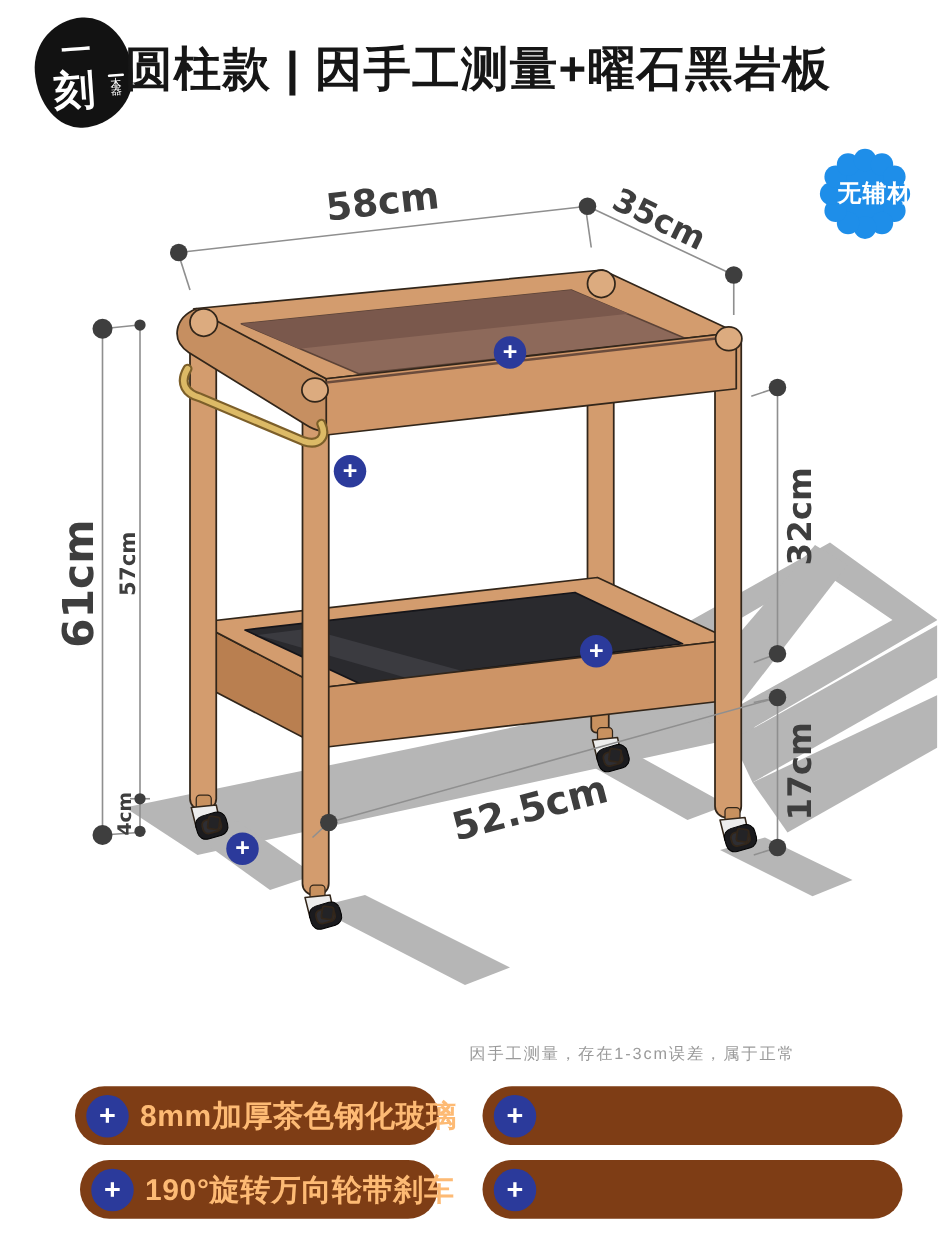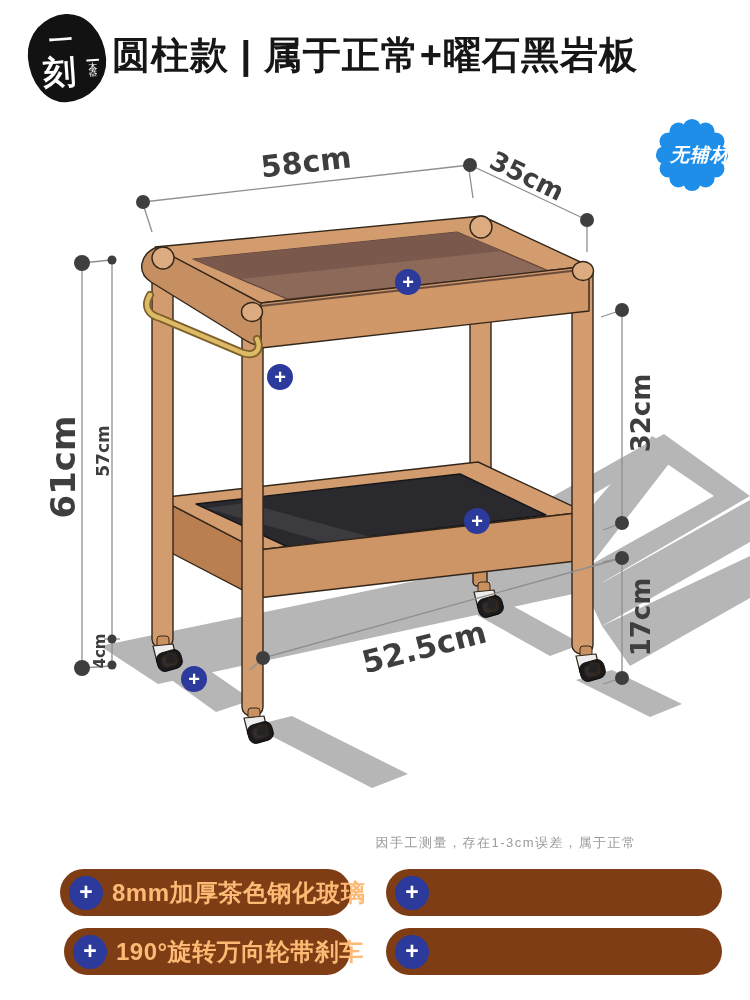--- a/index.html
+++ b/index.html
@@ -18,21 +18,21 @@
               font-size:38px;font-weight:600;color:var(--title-black);letter-spacing:1px;white-space:nowrap;}
   .badge-wood{position:absolute;left:659px;top:28px;width:66px;height:66px;border-radius:50%;
               background:
                 radial-gradient(circle at 36% 30%, rgba(255,255,255,.18), rgba(0,0,0,0) 55%),
                 repeating-linear-gradient(100deg, rgba(115,62,24,.55) 0 2px, rgba(0,0,0,0) 2px 8px),
                 #b06f3c;}
   .badge-wood span{position:absolute;left:0;right:0;top:50%;transform:translateY(-50%);
               text-align:center;color:#fff;font-size:16px;font-weight:bold;letter-spacing:1px;}
   .badge-seal{position:absolute;left:654px;top:117px;width:76px;height:76px;}
   .badge-seal span{position:absolute;left:16px;right:0;top:50%;transform:translateY(-50%);
-              text-align:center;color:#fff;font-size:19px;font-weight:bold;letter-spacing:1px;font-style:italic;}
+              text-align:center;color:#fff;font-size:19px;font-weight:bold;letter-spacing:1px;}
 
   
   .dim{position:absolute;color:var(--dim-gray);font-family:"DejaVu Sans","Liberation Sans",sans-serif;
        font-weight:bold;white-space:nowrap;transform-origin:center;}
   .d58 {left:306px;top:162px;font-size:30px;transform:translate(-50%,-50%) rotate(-6.5deg);}
   .d35 {left:527px;top:176px;font-size:26px;transform:translate(-50%,-50%) rotate(26deg);}
   .d61 {left:63px; top:467px;font-size:34px;transform:translate(-50%,-50%) rotate(-90deg);}
   .d57 {left:103px;top:451px;font-size:17px;font-weight:600;transform:translate(-50%,-50%) rotate(-90deg);}
   .d4  {left:100px;top:651px;font-size:15px;font-weight:600;transform:translate(-50%,-50%) rotate(-90deg);}
   .d32 {left:641px;top:413px;font-size:26px;transform:translate(-50%,-50%) rotate(-90deg);}
@@ -162,21 +162,21 @@
 
   <div class="logo">
     <div class="logo-l1">一</div>
     <div class="logo-l2">刻</div>
     <div class="logo-side">
       <span>木</span>
       <span class="boxed">器</span>
     </div>
   </div>
 
-  <div class="page-title">圆柱款 | 属于正常+曜石黑岩板</div>
+  <div class="page-title">圆柱款 | 因手工测量+曜石黑岩板</div>
 
 
   <div class="badge-seal">
     <svg width="76" height="76" viewBox="0 0 80 80">
       <g fill="var(--badge-blue)">
         <circle cx="40" cy="40" r="30"></circle>
         <circle cx="68.5" cy="40" r="9.5"></circle>
           <circle cx="64.7" cy="54.25" r="9.5"></circle>
         <circle cx="54.25" cy="64.7" r="9.5"></circle>
           <circle cx="40" cy="68.5" r="9.5"></circle>

